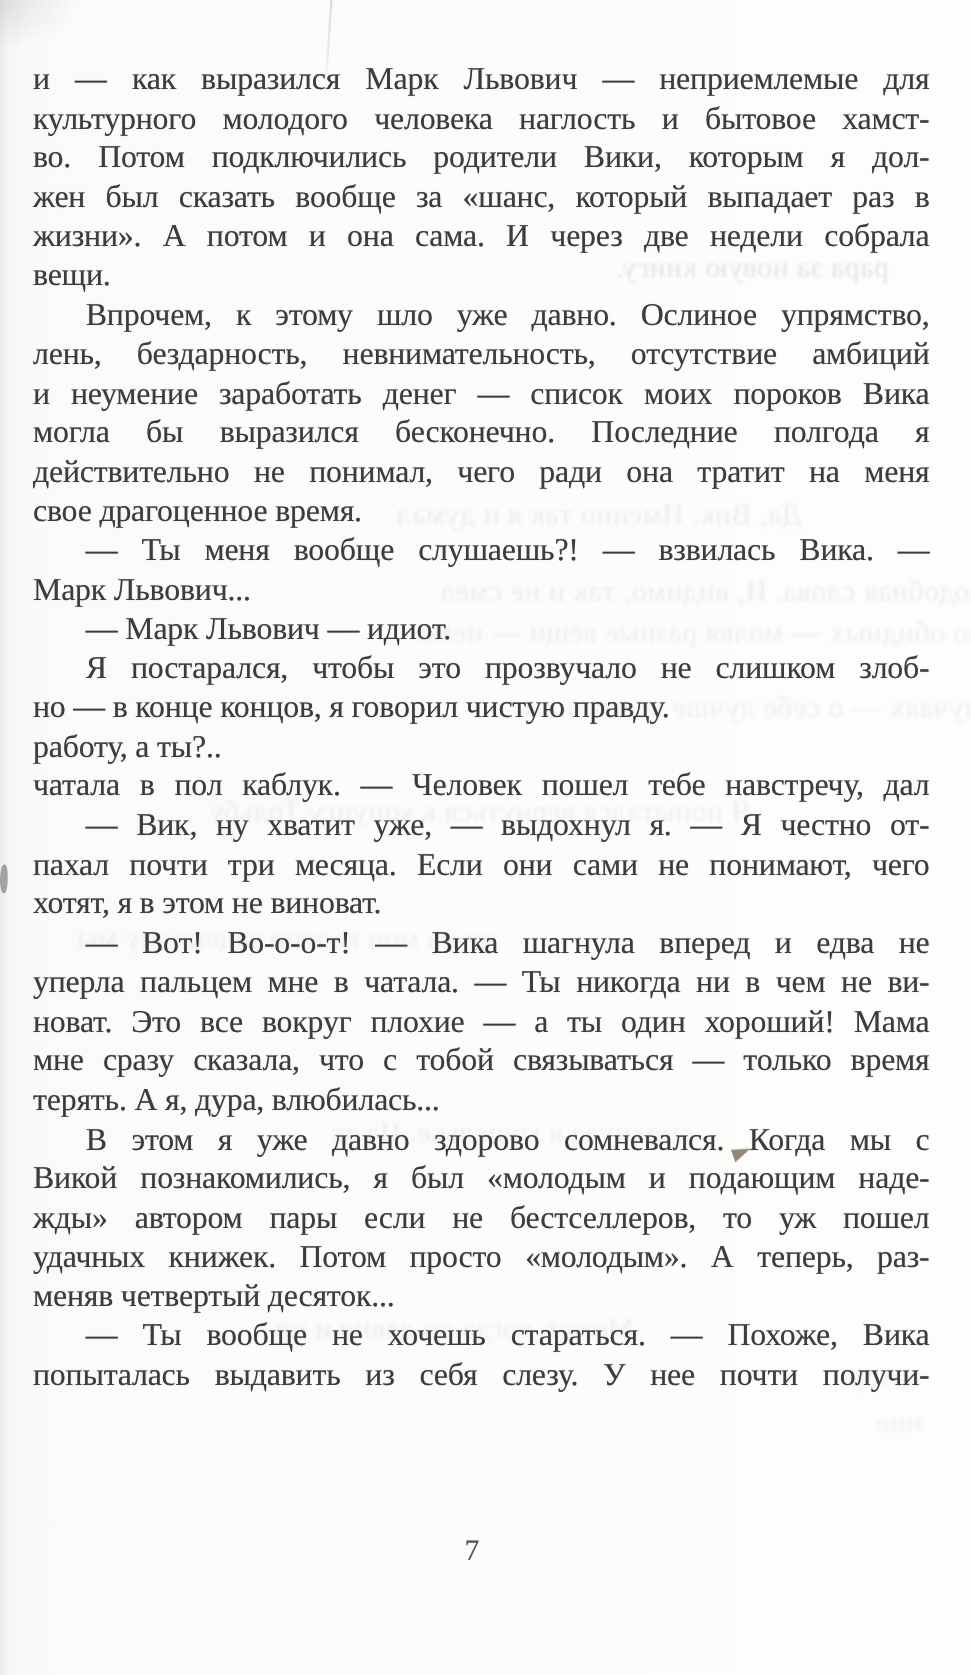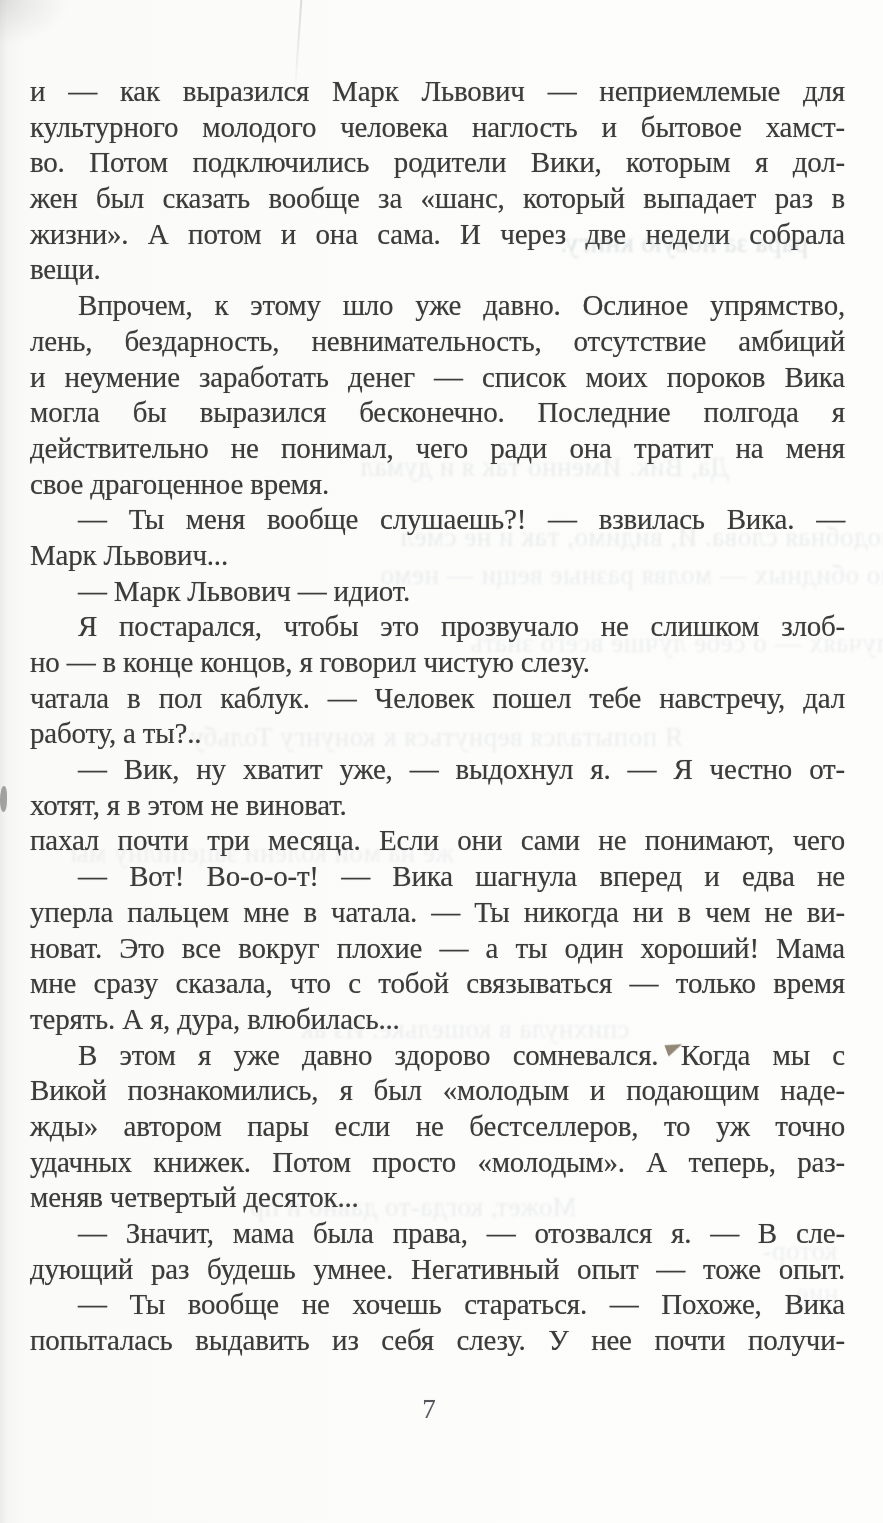--- a/index.html
+++ b/index.html
@@ -7,21 +7,21 @@
     width:883px;height:1523px;overflow:hidden;
     font-family:"Liberation Serif", serif;
     background:#fdfdfc;
   }
   .page{
     position:relative;width:883px;height:1523px;
     background:
       linear-gradient(90deg, #ebebe9 0px, #f5f5f3 7px, #fafaf8 26px, #fcfcfb 55%, #fdfdfc 100%);
   }
   .text-block{
-    position:absolute;left:30px;top:74px;width:815px;
+    position:absolute;left:30px;top:55px;width:815px;
     color:#3c3c3c;
   }
   .line{
     font-size:29px;
     line-height:35.7px;height:35.7px;
     text-align:justify;
     text-align-last:justify;
     letter-spacing:-0.2px;
     text-shadow:0 0 0.7px rgba(55,55,55,.55);
     white-space:normal;
@@ -92,48 +92,44 @@
       </div>
       <div class="para indent">
         <div class="line first">— Ты меня вообще слушаешь?! — взвилась Вика. —</div>
         <div class="line last">Марк Львович...</div>
       </div>
       <div class="para indent">
         <div class="line first last">— Марк Львович — идиот.</div>
       </div>
       <div class="para indent">
         <div class="line first">Я постарался, чтобы это прозвучало не слишком злоб-</div>
-        <div class="line last">но — в конце концов, я говорил чистую слезу.</div>
+        <div class="line last">но — в конце концов, я говорил чистую правду.</div>
       </div>
       <div class="para indent">
+        <div class="line last">работу, а ты?..</div>
         <div class="line">чатала в пол каблук. — Человек пошел тебе навстречу, дал</div>
-        <div class="line last">работу, а ты?..</div>
       </div>
       <div class="para indent">
         <div class="line first">— Вик, ну хватит уже, — выдохнул я. — Я честно от-</div>
+        <div class="line">пахал почти три месяца. Если они сами не понимают, чего</div>
         <div class="line last">хотят, я в этом не виноват.</div>
-        <div class="line">пахал почти три месяца. Если они сами не понимают, чего</div>
       </div>
       <div class="para indent">
         <div class="line first">— Вот! Во-о-о-т! — Вика шагнула вперед и едва не</div>
         <div class="line">уперла пальцем мне в чатала. — Ты никогда ни в чем не ви-</div>
         <div class="line">новат. Это все вокруг плохие — а ты один хороший! Мама</div>
         <div class="line">мне сразу сказала, что с тобой связываться — только время</div>
         <div class="line last">терять. А я, дура, влюбилась...</div>
       </div>
       <div class="para indent">
         <div class="line first">В этом я уже давно здорово сомневался. Когда мы с</div>
         <div class="line">Викой познакомились, я был «молодым и подающим наде-</div>
-        <div class="line">жды» автором пары если не бестселлеров, то уж точно</div>
+        <div class="line">жды» автором пары если не бестселлеров, то уж пошел</div>
         <div class="line">удачных книжек. Потом просто «молодым». А теперь, раз-</div>
         <div class="line last">меняв четвертый десяток...</div>
-      </div>
-      <div class="para indent">
-        <div class="line first">— Значит, мама была права, — отозвался я. — В сле-</div>
-        <div class="line">дующий раз будешь умнее. Негативный опыт — тоже опыт.</div>
       </div>
       <div class="para indent">
         <div class="line first">— Ты вообще не хочешь стараться. — Похоже, Вика</div>
         <div class="line">попыталась выдавить из себя слезу. У нее почти получи-</div>
       </div>
     </div>
   <div class="smudge"></div>
   <div class="arrow-mark"></div>
   <div class="page-number">7</div>
 <div class="ghost" style="top: 228px; left: 560px; opacity: 0.22;">рара за новую книгу.</div>

